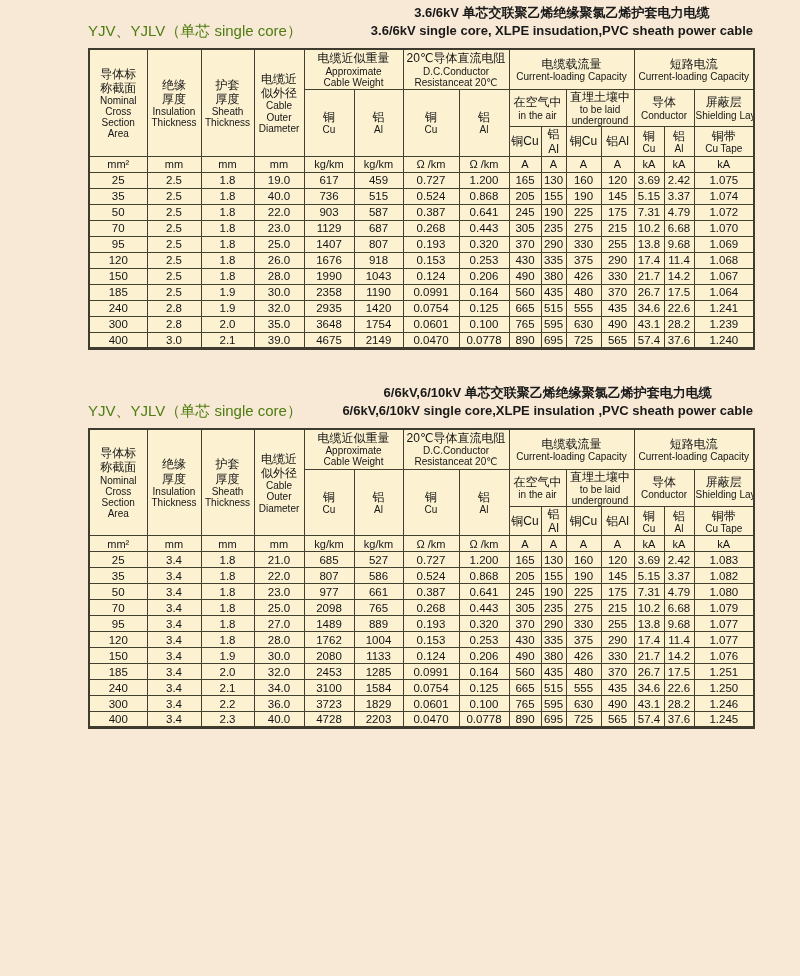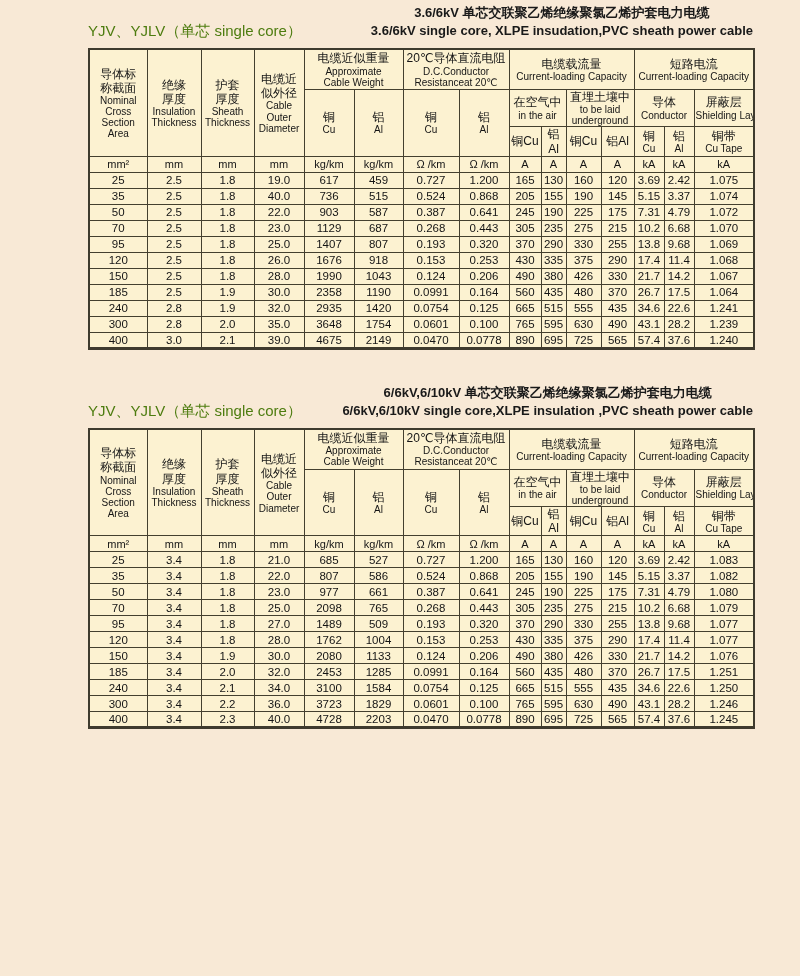--- a/index.html
+++ b/index.html
@@ -619,21 +619,21 @@
             <td>10.2</td>
             <td>6.68</td>
             <td>1.079</td>
           </tr>
           <tr>
             <td>95</td>
             <td>3.4</td>
             <td>1.8</td>
             <td>27.0</td>
             <td>1489</td>
-            <td>509</td>
+            <td>889</td>
             <td>0.193</td>
             <td>0.320</td>
             <td>370</td>
             <td>290</td>
             <td>330</td>
             <td>255</td>
             <td>13.8</td>
             <td>9.68</td>
             <td>1.077</td>
           </tr>

